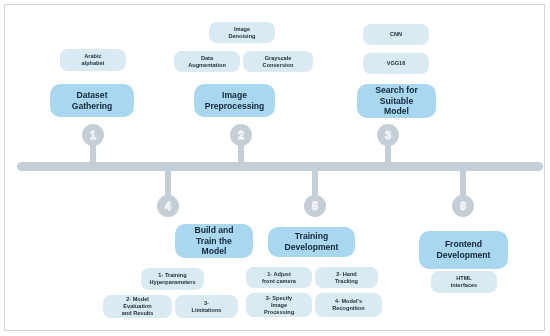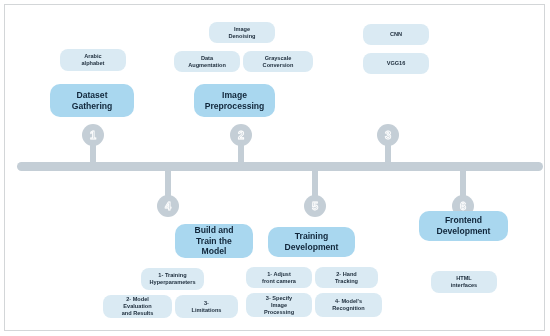--- a/index.html
+++ b/index.html
@@ -101,37 +101,38 @@
 
     <div class="stem" style="left:233px; top:126px; height:35px;"></div>
     <div class="node-circle" style="left:225px; top:119px;">2</div>
     <div class="box main" style="left:189px; top:79px; width:81px; height:33px;">Image Preprocessing</div>
     <div class="box sub" style="left:204px; top:17px; width:66px; height:21px;">Image Denoising</div>
     <div class="box sub" style="left:169px; top:46px; width:66px; height:21px;">Data Augmentation</div>
     <div class="box sub" style="left:238px; top:46px; width:70px; height:21px;">Grayscale Conversion</div>
 
     <div class="stem" style="left:380px; top:126px; height:35px;"></div>
     <div class="node-circle" style="left:372px; top:119px;">3</div>
+    <div class="box main" style="left:352px; top:79px; width:79px; height:34px;">Search for Suitable Model</div>
     <div class="box sub" style="left:358px; top:19px; width:66px; height:21px;">CNN</div>
     <div class="box sub" style="left:358px; top:48px; width:66px; height:21px;">VGG16</div>
 
     <div class="stem" style="left:160px; top:163px; height:34px;"></div>
     <div class="node-circle" style="left:152px; top:190px;">4</div>
     <div class="box main" style="left:126px; top:219px; width:78px; height:34px;margin-left:44px;">Build and Train the Model</div>
     <div class="box sub" style="left:136px; top:263px; width:63px; height:22px;">1- Training Hyperparameters</div>
     <div class="box sub" style="left:98px; top:290px; width:69px; height:23px;">2- Model Evaluation and Results</div>
     <div class="box sub" style="left:170px; top:290px; width:63px; height:23px;">3-Limitations</div>
 
     <div class="stem" style="left:307px; top:163px; height:34px;"></div>
     <div class="node-circle" style="left:299px; top:190px;">5</div>
     <div class="box main" style="left:263px; top:222px; width:87px; height:30px;">Training Development</div>
     <div class="box sub" style="left:241px; top:262px; width:66px; height:21px;">1- Adjust front camera</div>
     <div class="box sub" style="left:310px; top:262px; width:63px; height:21px;">2- Hand Tracking</div>
     <div class="box sub" style="left:241px; top:288px; width:66px; height:24px;">3- Specify Image Processing</div>
     <div class="box sub" style="left:310px; top:288px; width:67px; height:24px;">4- Model's Recognition</div>
 
     <div class="stem" style="left:455px; top:163px; height:34px;"></div>
     <div class="node-circle" style="left:447px; top:190px;">6</div>
-    <div class="box main" style="left:414px; top:206px; width:89px; height:30px;">Frontend Development</div>
+    <div class="box main" style="left:414px; top:226px; width:89px; height:38px;">Frontend Development</div>
     <div class="box sub" style="left:426px; top:266px; width:66px; height:22px;">HTML interfaces</div>
 
   </div>
 </div>
 
 </body></html>

